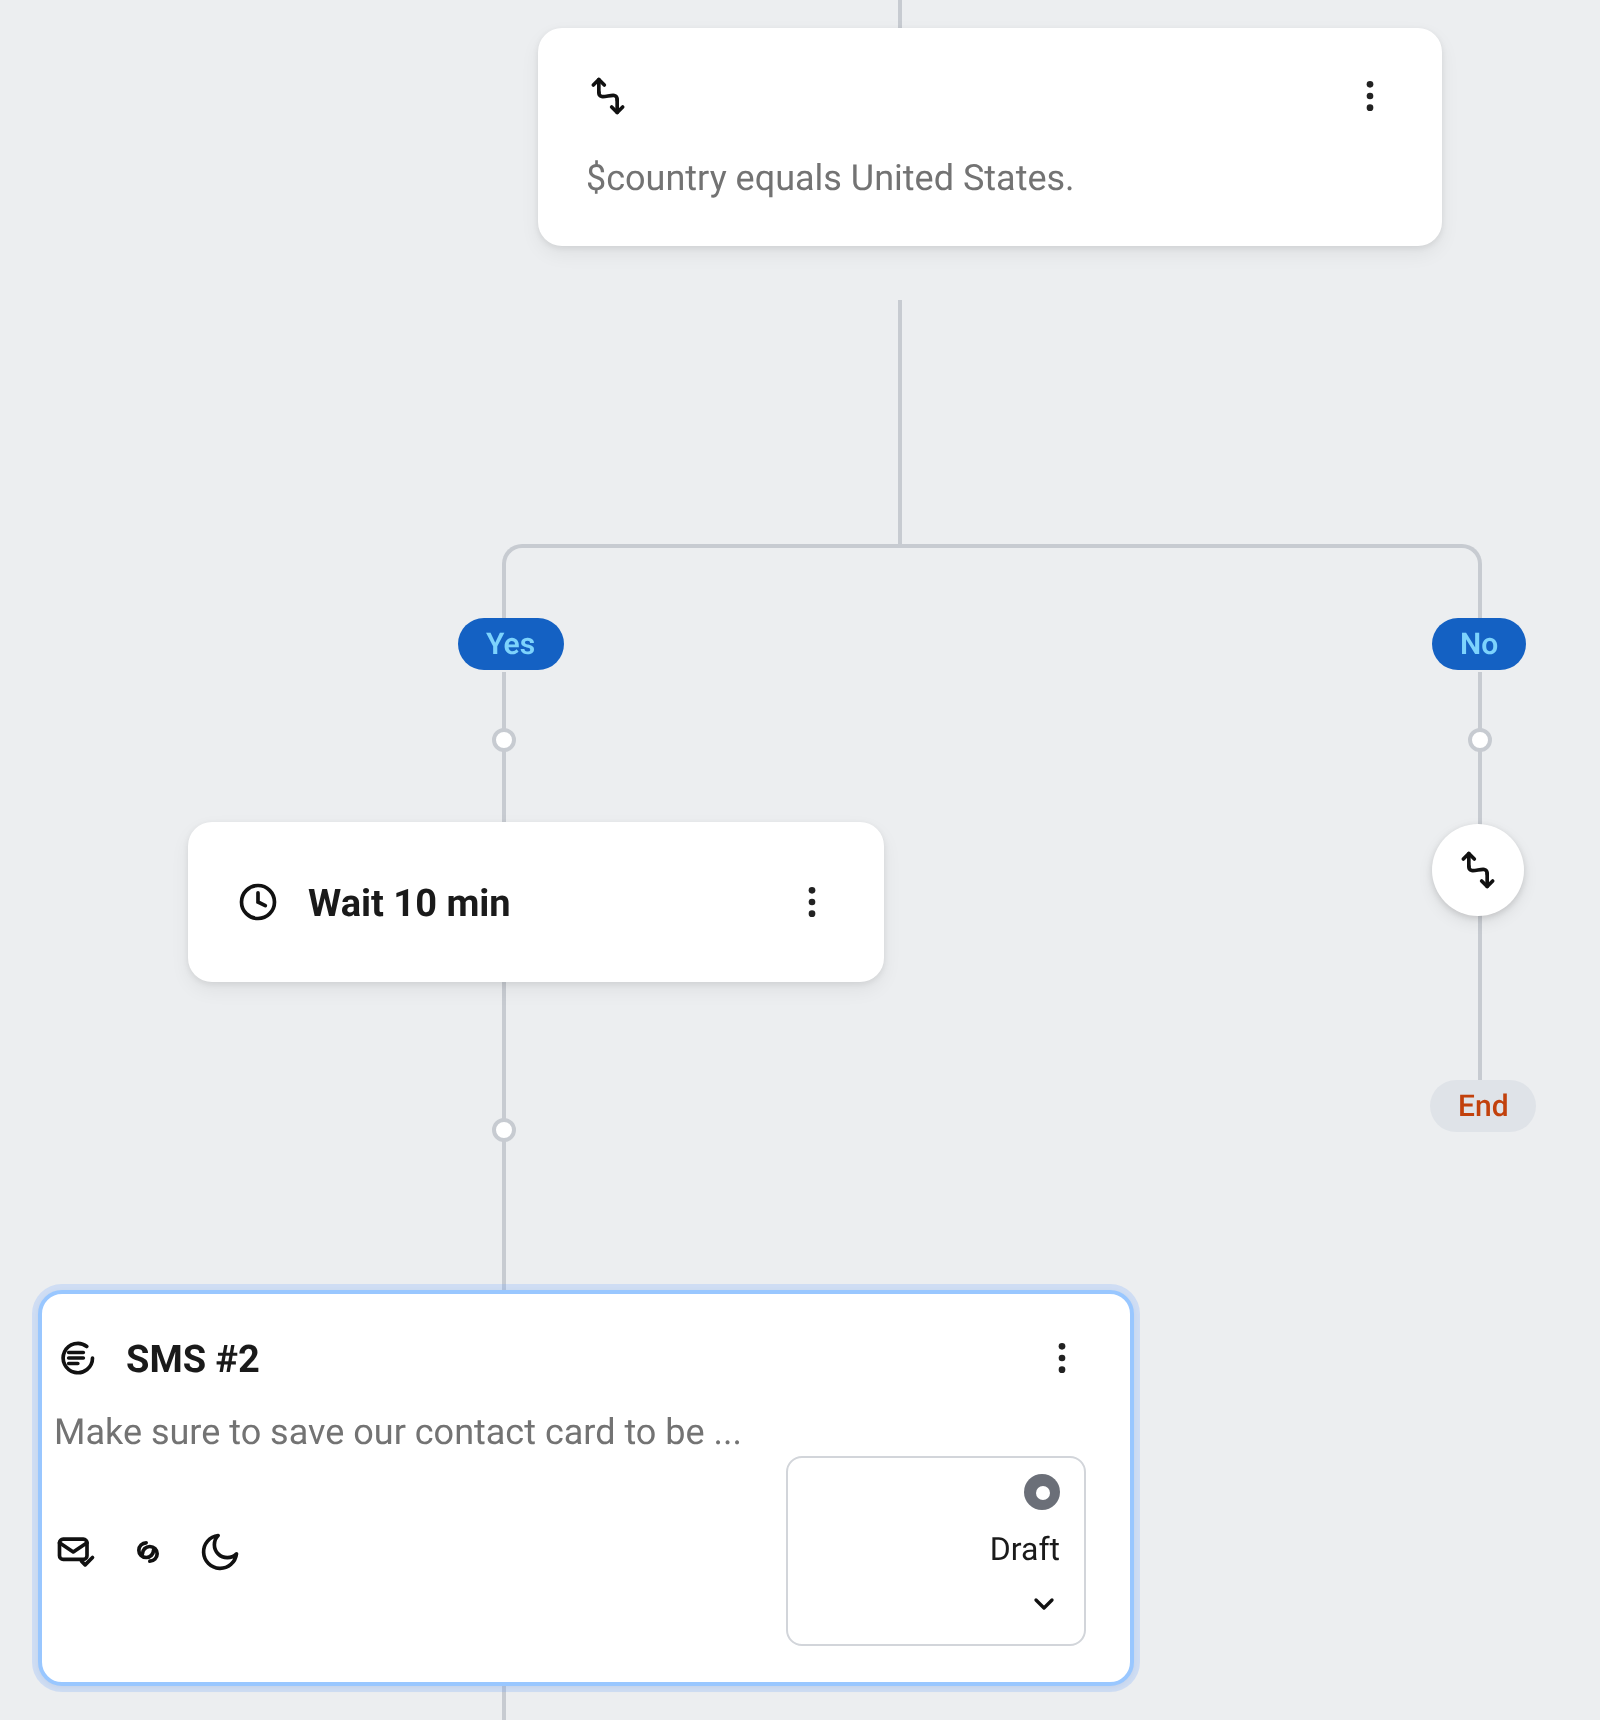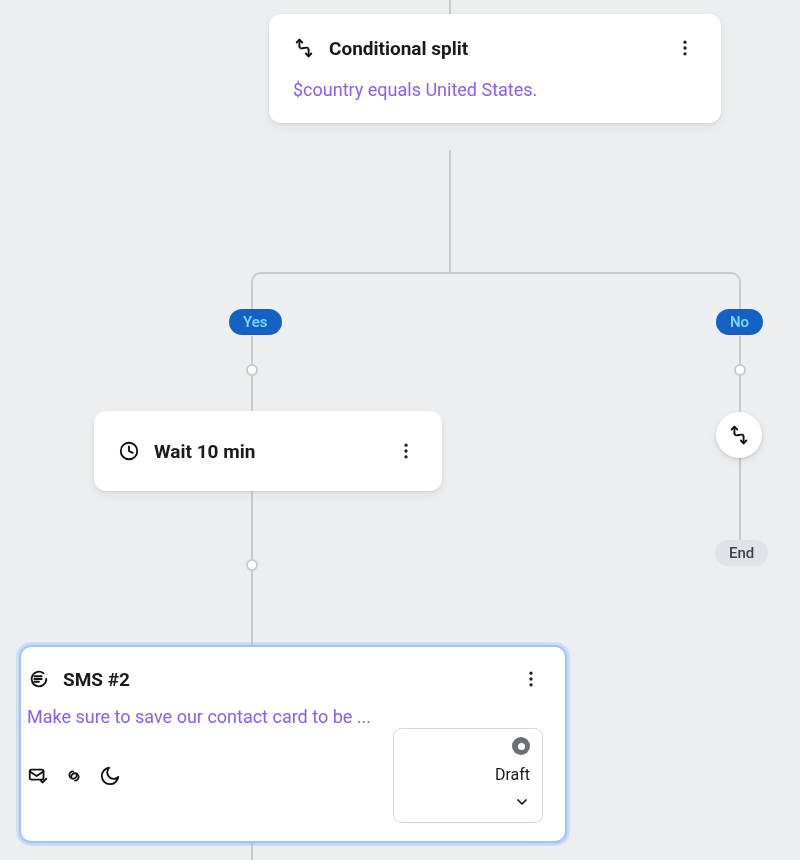--- a/index.html
+++ b/index.html
@@ -28,21 +28,21 @@
     align-items: center;
     gap: 14px;
   }
   .card-title {
     font-size: 19px;
     font-weight: 700;
   }
   .card-body {
     font-size: 18px;
     margin-top: 18px;
-    color: #8b5cf6;
+    color: #737373;
     line-height: 1.3;
   }
   .more-icon {
     margin-left: auto;
     color: #333;
     cursor: pointer;
     display: flex;
     align-items: center;
     justify-content: center;
     width: 24px;
@@ -120,21 +120,21 @@
     background: #1461c3;
     color: #7dd3fc;
     font-size: 15px;
     font-weight: 600;
     padding: 4px 14px;
     border-radius: 999px;
   }
   .pill-end {
     position: absolute;
     background: #dfe3e8;
-    color: #404040;
+    color: #c2410c;
     font-size: 15px;
     font-weight: 500;
     padding: 4px 14px;
     border-radius: 999px;
   }
   #yes-pill { left: 229px; top: 309px; }
   #no-pill  { left: 716px; top: 309px; }
   #end-pill { left: 715px; top: 540px; }
 
   
@@ -225,21 +225,20 @@
   <div class="card-header">
     <span class="ic">
       <svg viewBox="0 0 24 24" fill="none" stroke="#111" stroke-width="2" stroke-linecap="round" stroke-linejoin="round">
         <path d="M7 3 L7 10"></path>
           <path d="M4 6 L7 3 L10 6"></path>
         <path d="M17 21 L17 14"></path>
           <path d="M14 18 L17 21 L20 18"></path>
         <path d="M7 10 C7 16 17 8 17 14"></path>
       </svg>
     </span>
-    <span class="card-title">Conditional split</span>
     <span class="more-icon">
       <svg class="ic-sm" viewBox="0 0 24 24" fill="#222">
           <circle cx="12" cy="5" r="2"></circle>
           <circle cx="12" cy="12" r="2"></circle>
           <circle cx="12" cy="19" r="2"></circle>
         </svg>
     </span>
   </div>
   <div class="card-body">$country equals United States.</div>
 </div>

